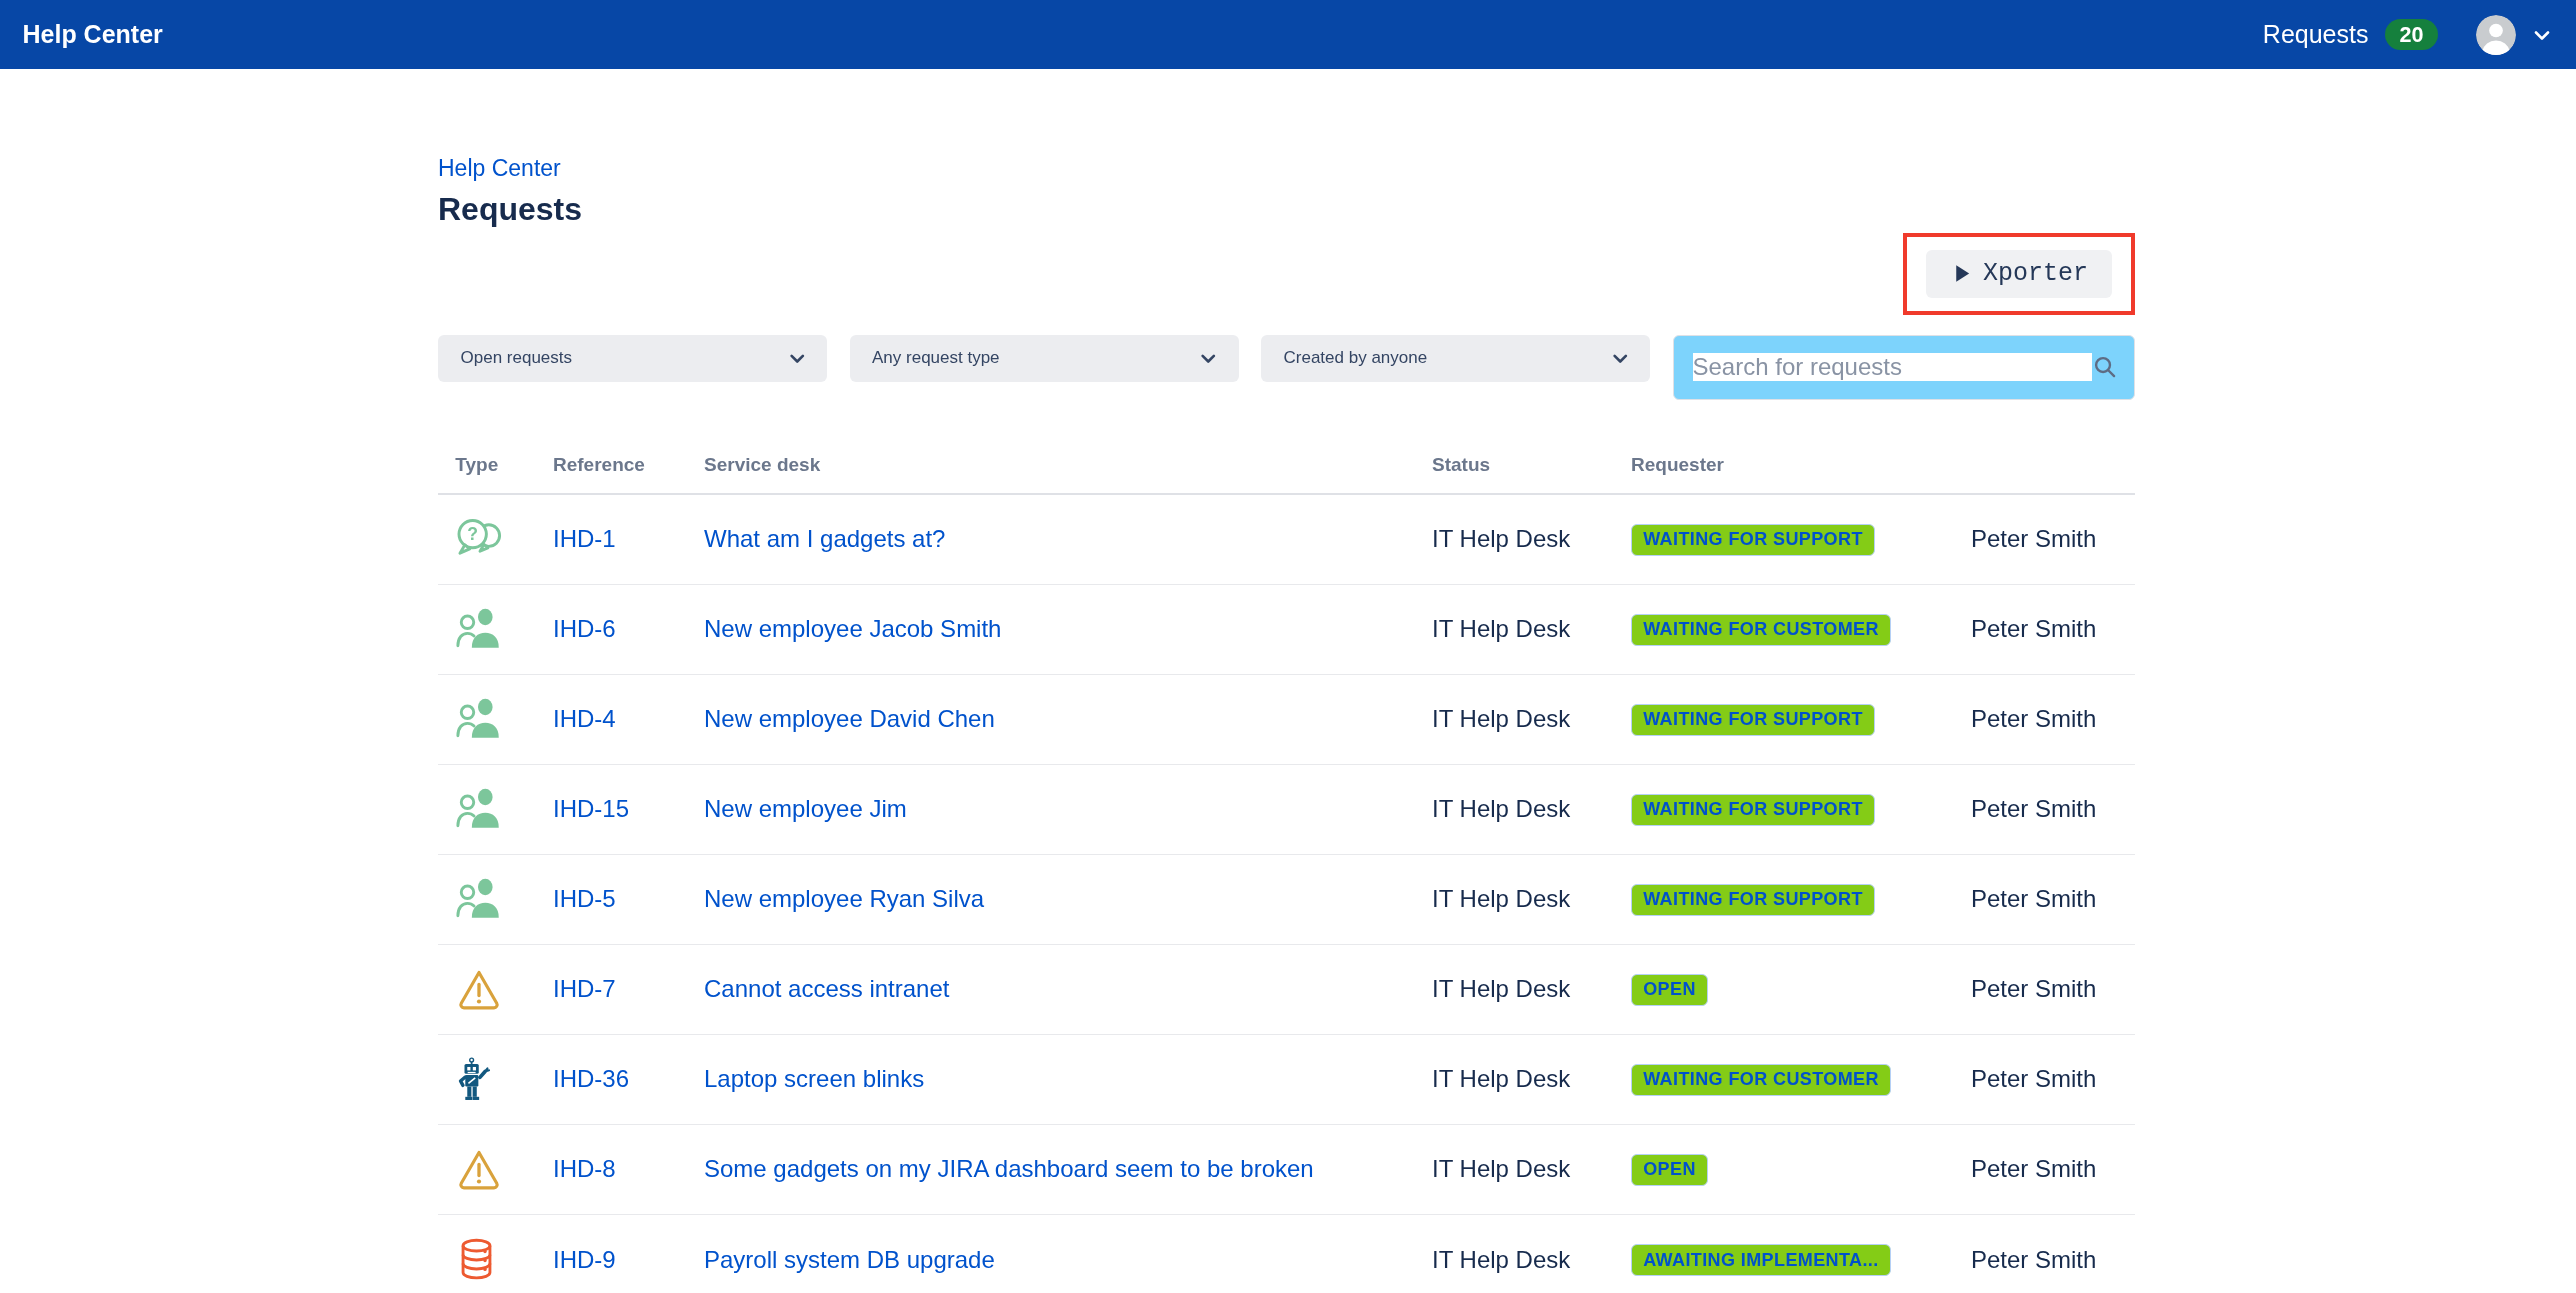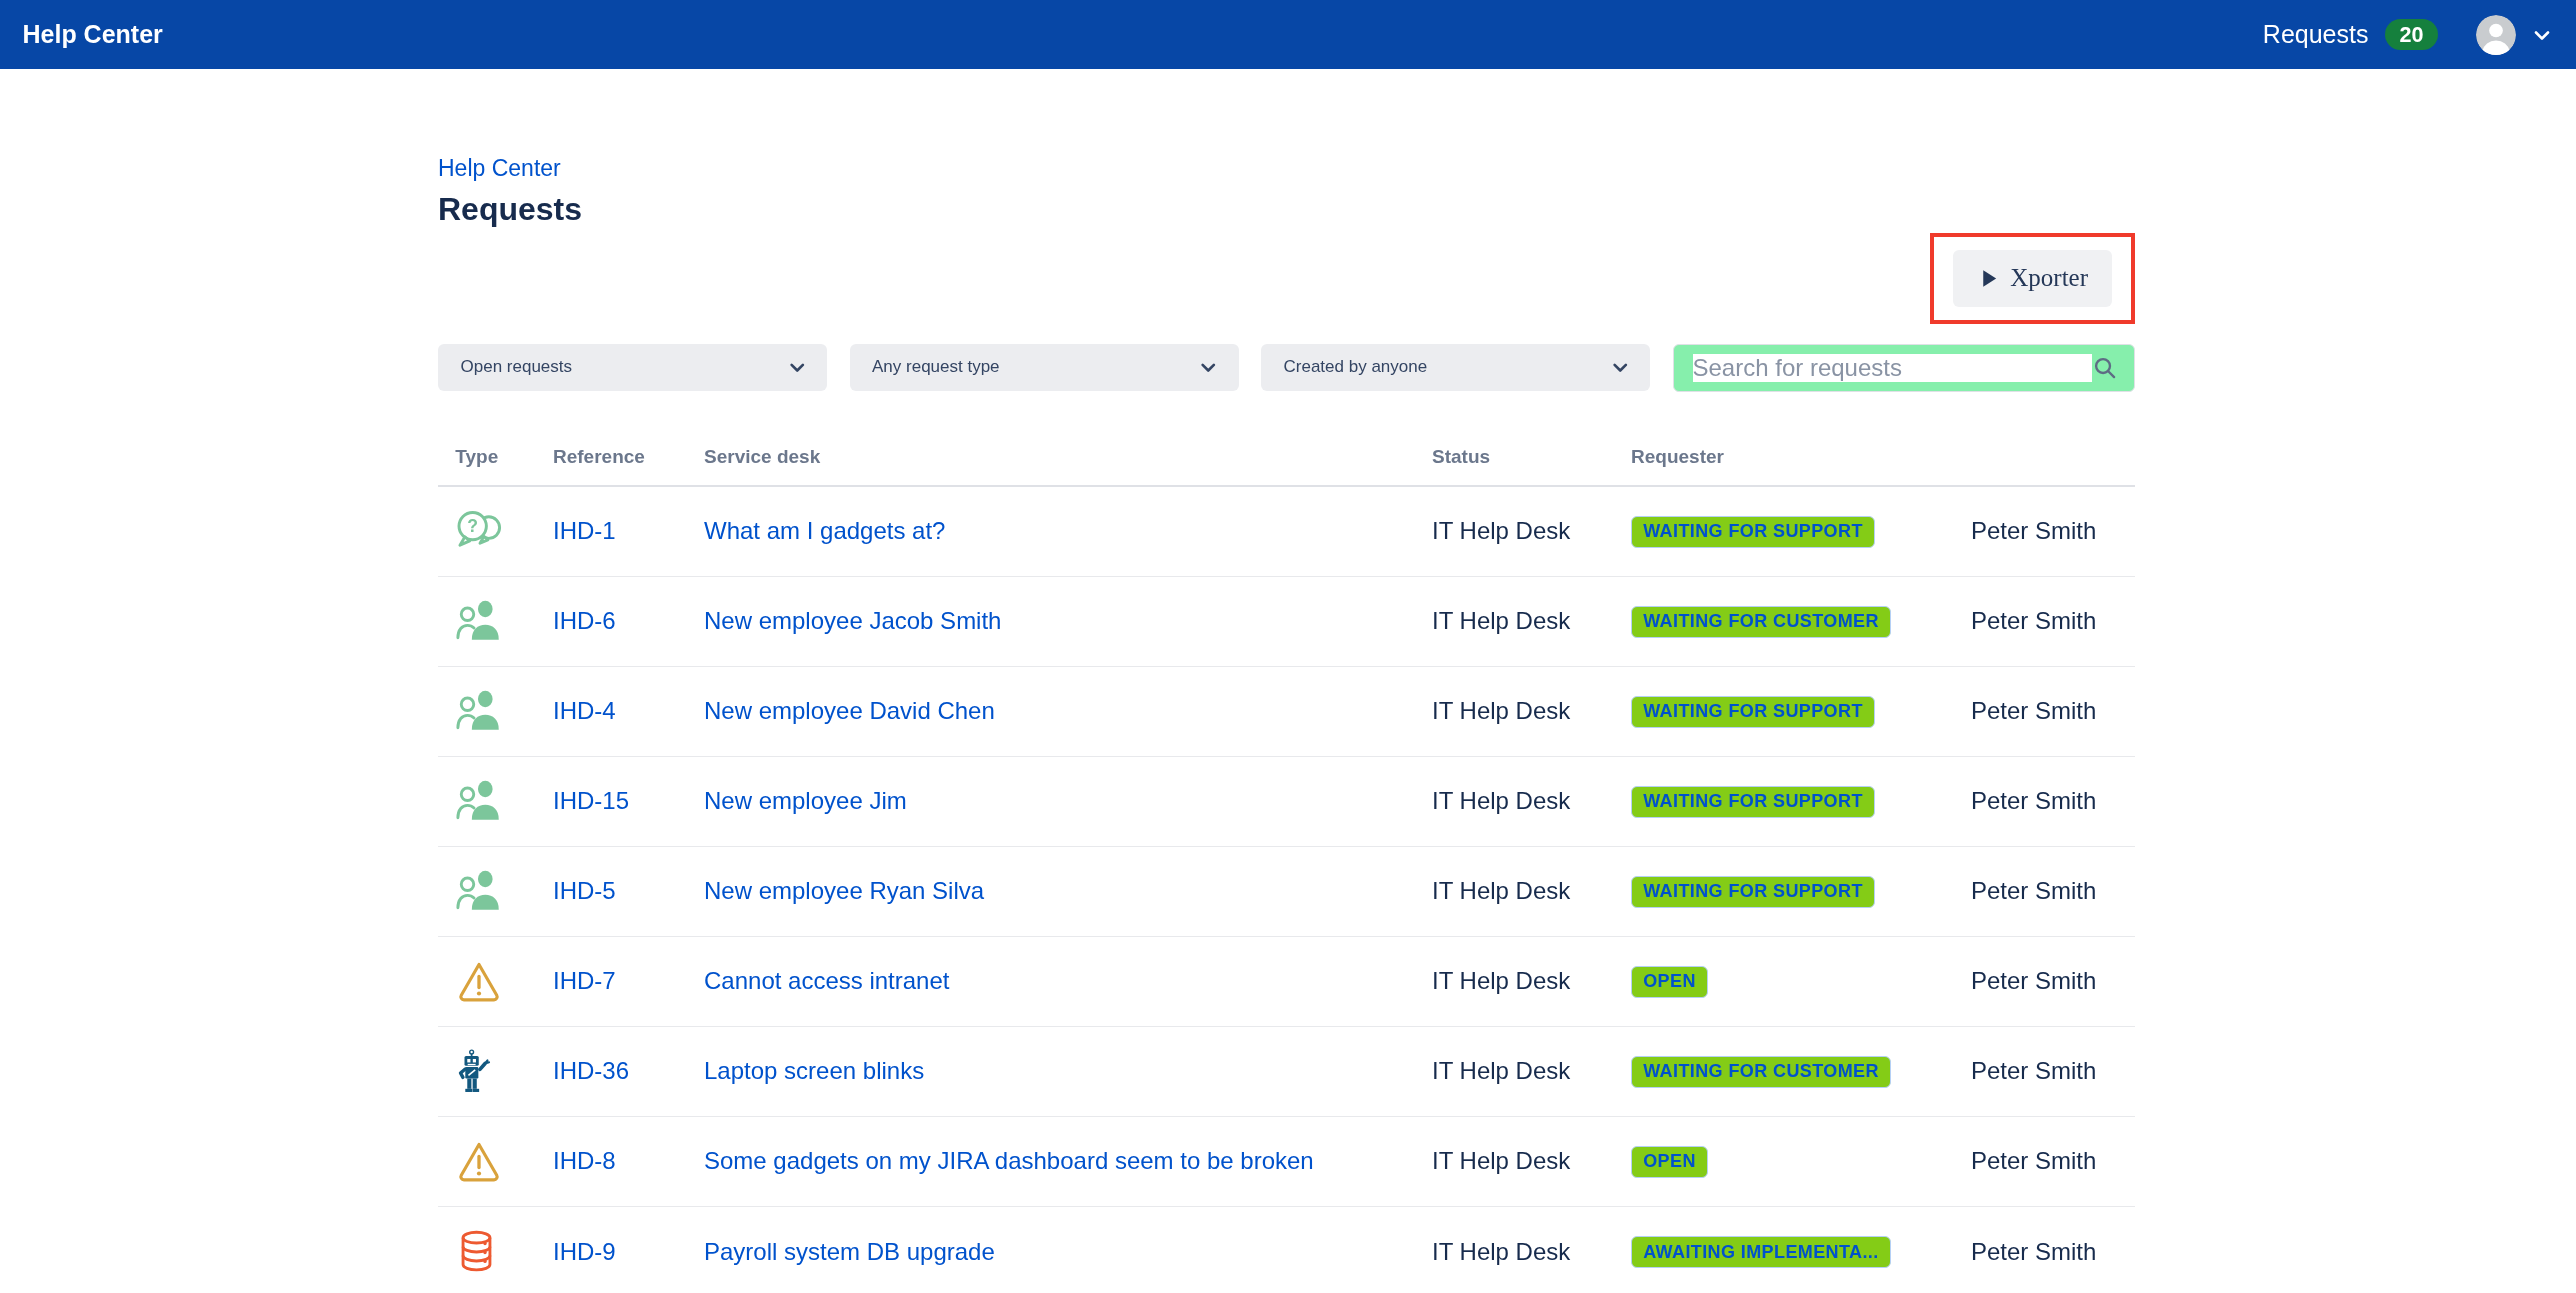--- a/index.html
+++ b/index.html
@@ -23,30 +23,30 @@
   .main { margin-left: 438px; width: 1697px; }
   .breadcrumb { margin-top: 86px; font-size: 23px; line-height: 26px; color: #0052CC;
     text-decoration: none; display: inline-block; }
   .page-title { margin-top: 10.4px; font-size: 32px; line-height: 36px; font-weight: 700;
     color: #172B4D; }
 
   
   .xporter-row { display: flex; justify-content: flex-end; margin-top: 5.2px; }
   .xporter-highlight { border: 4.3px solid #F03A2B; padding: 13px 19px; }
   .xporter-btn { display: flex; align-items: center; gap: 10.4px; background: #F0F1F3;
-    border: none; border-radius: 6px; height: 57px; padding: 0 24px; font-size: 25px;
-    color: #253858; font-family: Liberation Serif, serif; cursor: pointer; }
+    border: none; border-radius: 6px; height: 48px; padding: 0 24px; font-size: 25px;
+    color: #253858; font-family: Liberation Mono, monospace; cursor: pointer; }
 
   
   .filters { display: flex; gap: 22.5px; margin-top: 20px; }
   .select { width: 389px; height: 47px; background: #ECEDF0; border-radius: 6px;
     display: flex; align-items: center; justify-content: space-between;
     padding: 0 19px 0 22.5px; font-size: 17px; color: #344563; cursor: pointer; }
-  .searchbox { flex: 1; height: 48px; border: 1.7px solid #DFE1E6; border-radius: 6px;
-    display: flex; align-items: center; padding: 0 15.6px 0 19px; background: #86efac; }
+  .searchbox { flex: 1; height: 65px; border: 1.7px solid #DFE1E6; border-radius: 6px;
+    display: flex; align-items: center; padding: 0 15.6px 0 19px; background: #7dd3fc; }
   .searchbox input { flex: 1; border: none; outline: none; font-size: 24px;
     font-family: inherit; color: #172B4D; }
   .searchbox input::placeholder { color: #8993A4; }
 
   
   .grid-cols { display: grid; grid-template-columns: 115px 151px 728px 199px 340px 1fr; }
   .thead { padding: 54px 0 17.3px; border-bottom: 2.6px solid #DFE1E6; }
   .th { font-size: 19px; font-weight: 700; color: #6B778C; }
   .th.type { padding-left: 17.3px; }
   .trow { height: 90px; align-items: center; border-bottom: 1.7px solid #E8E9EC; }

